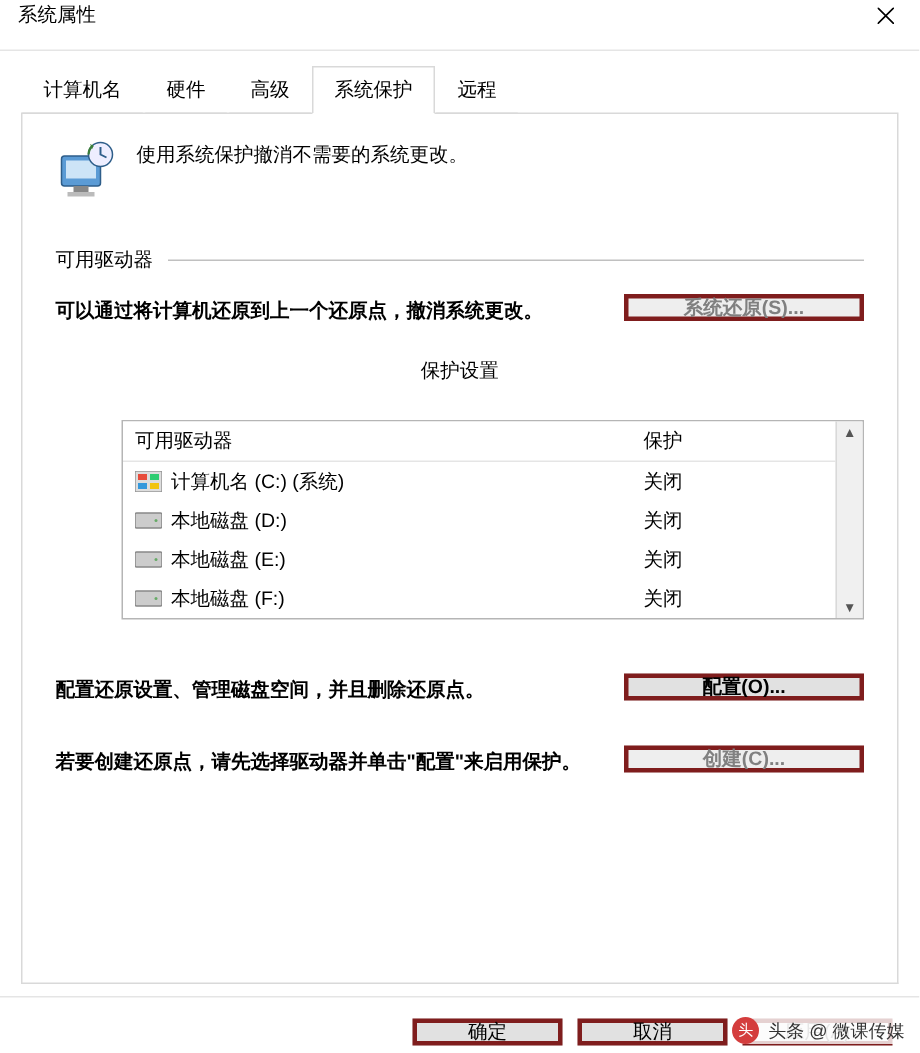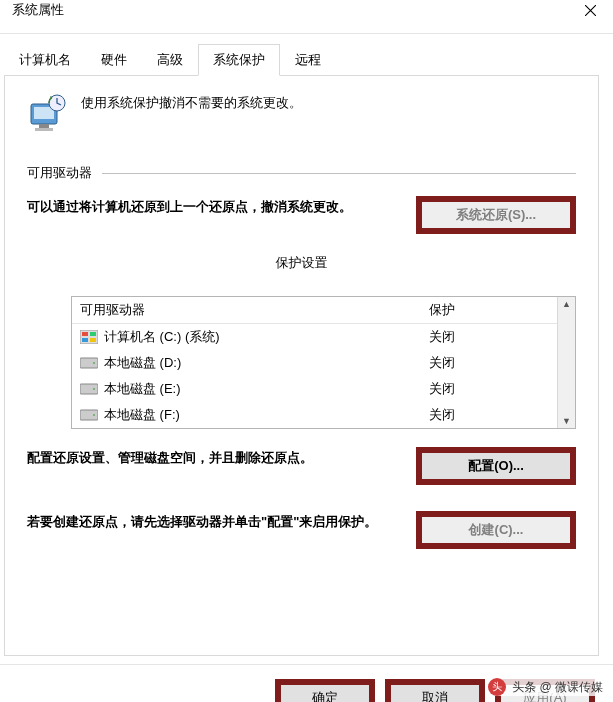--- a/index.html
+++ b/index.html
@@ -21,21 +21,21 @@
     padding: 0 0 13px 12px;
     border-bottom: 1px solid #e5e5e5;
   }
   .titlebar .title { font-size: 13px; }
   .titlebar .close {
     width: 46px; height: 34px;
     display: flex; align-items: center; justify-content: center;
     cursor: default;
   }
   .titlebar .close svg { width: 11px; height: 11px; }
-  .content { padding: 10px 14px 0 4px; }
+  .content { padding: 10px 14px 0 14px; }
   .tabstrip {
     display: flex;
     position: relative;
     margin-bottom: 0;
   }
   .tabstrip::after {
     content: ""; position: absolute; left: 0; right: 0; bottom: 0;
     border-bottom: 1px solid #d9d9d9;
   }
   .tab {
@@ -63,22 +63,22 @@
   .section-head {
     display: flex; align-items: center; gap: 10px; margin: 20px 0 14px 0;
   }
   .section-head .line { flex: 1; height: 1px; background: #c0c0c0; }
   .row {
     display: flex; align-items: flex-start; justify-content: space-between;
     gap: 18px; margin-bottom: 10px; font-weight: bold;
   }
   .row .text { flex: 1; line-height: 1.7; }
   .btn {
-    min-width: 160px; height: 38px;
-    border: 6px solid #7f1d1d;
+    min-width: 160px; height: 18px;
+    border: 3px solid #7f1d1d;
     background: #e1e1e1;
     padding: 0 14px;
     font: inherit;
     cursor: default;
     display: inline-flex; align-items: center; justify-content: center;
   }
   .btn[disabled] { color: #808080; background: #eee; }
   .drivebox {
     border: 1px solid #b5b5b5;
     margin-top: 10px;
@@ -227,21 +227,21 @@
             <div class="col-prot">关闭</div>
           </div>
         </div>
         <div class="scroll">
           <span class="arrow">▲</span>
           <span class="arrow">▼</span>
         </div>
       </div>
     </div>
 
-    <div class="row" style="margin-top:18px;">
+    <div class="row" style="margin-top:36px;">
       <div class="text">配置还原设置、管理磁盘空间，并且删除还原点。</div>
       <button class="btn">配置(O)...</button>
     </div>
 
     <div class="row" style="margin-top:26px;">
       <div class="text">若要创建还原点，请先选择驱动器并单击"配置"来启用保护。</div>
       <button class="btn" disabled="">创建(C)...</button>
     </div>
 
   </div>

